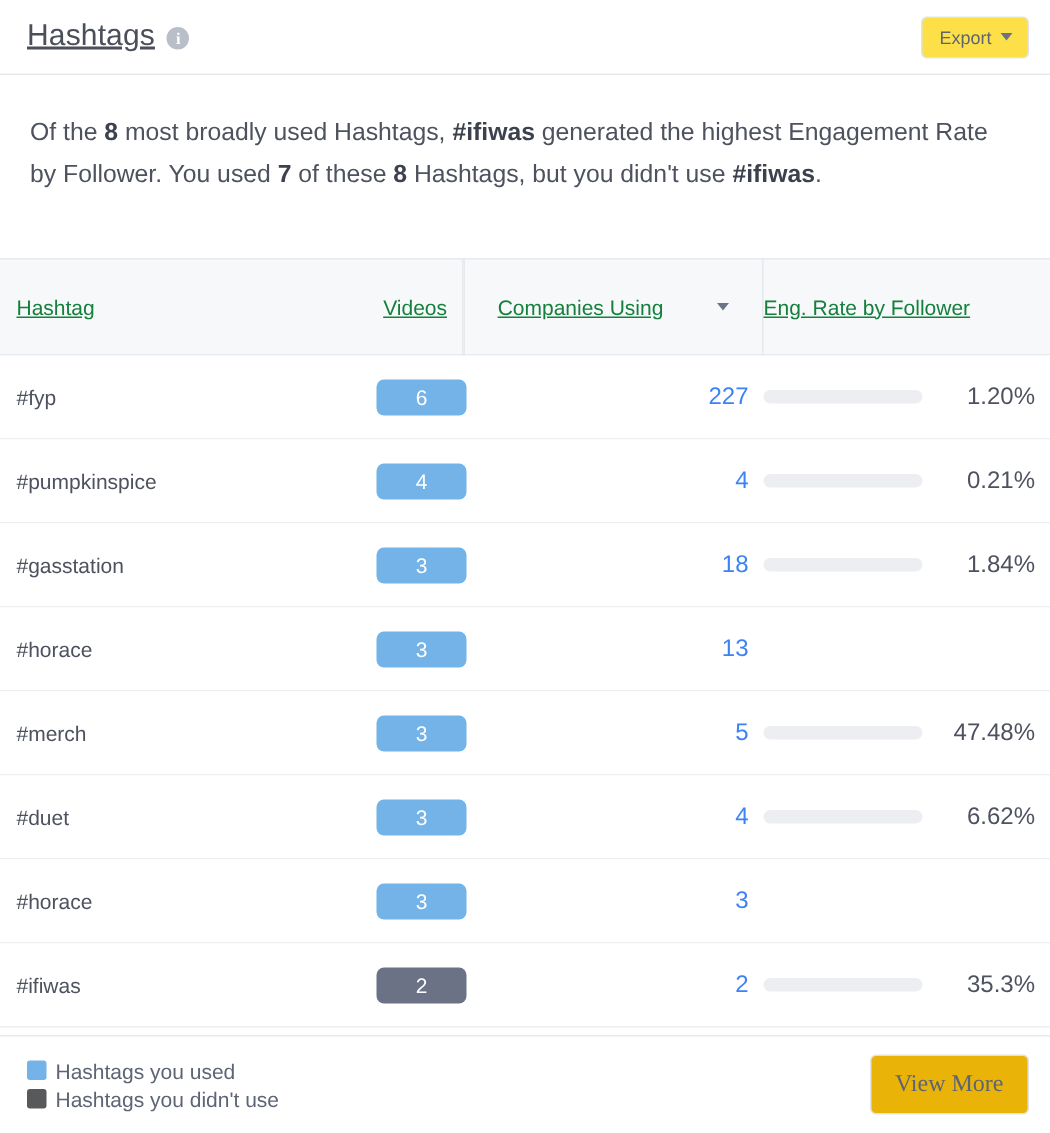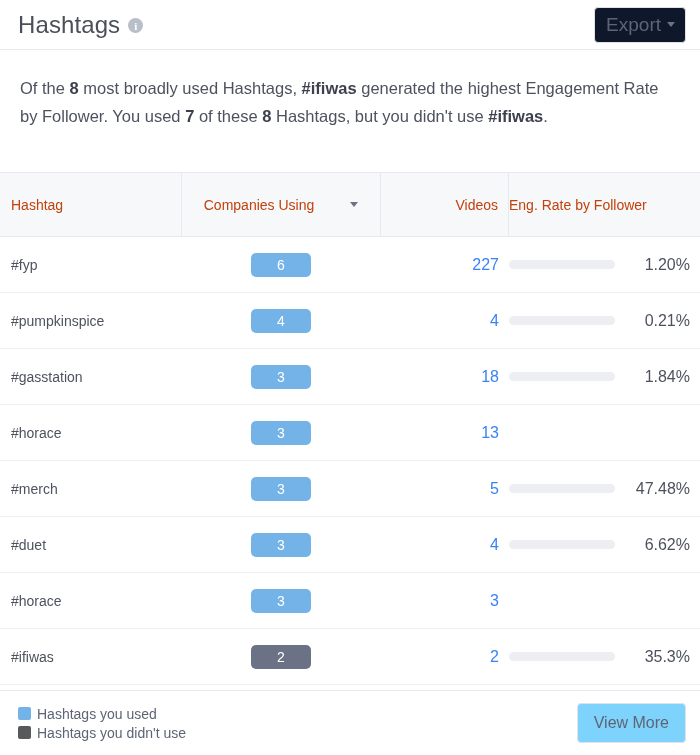--- a/index.html
+++ b/index.html
@@ -20,45 +20,46 @@
   
   .card-header {
     height: 50px;
     flex: 0 0 50px;
     border-bottom: 1px solid #e6e9ed;
     display: flex; align-items: center;
     padding: 0 14px 0 18px;
     background: #fff;
   }
   .header-title {
-    font-size: 24px;
+    font-size: 20px;
     color: #4a4f5a;
     font-weight: 400;
     letter-spacing: .1px;
+    text-decoration: underline;
   }
   .info-icon {
     width: 15px; height: 15px;
     border-radius: 50%;
     background: #b9bfc8;
     color: #ffffff;
     font-size: 11px;
     font-weight: bold;
     font-family: "Liberation Serif", serif;
     display: inline-flex; align-items: center; justify-content: center;
     margin-left: 8px;
     position: relative; top: 1px;
     cursor: pointer;
   }
   .header-spacer { flex: 1 1 auto; }
   .export-btn {
     border: 1px solid #dfe3e8;
     border-radius: 4px;
-    background: #0f172a;
+    background: #fde047;
     color: #5d6575;
-    font-size: 19px;
+    font-size: 12px;
     padding: 6px 10px 6px 11px;
     display: flex; align-items: center; gap: 6px;
     cursor: pointer;
     font-family: "Liberation Sans", sans-serif;
   }
   .caret-down {
     width: 0; height: 0;
     border-left: 4px solid transparent;
     border-right: 4px solid transparent;
     border-top: 5px solid #6b7484;
@@ -84,25 +85,26 @@
   .thead {
     height: 65px;
     background: #f7f8fa;
     border-top: 1px solid #e6e9ed;
     border-bottom: 1px solid #e6e9ed;
     display: flex;
     align-items: center;
   }
   .th {
     font-size: 14px;
-    color: #c2410c;
+    color: #15803d;
     height: 65px;
     display: flex; align-items: center;
     cursor: pointer;
     user-select: none;
+    text-decoration: underline;
   }
   .col-hashtag { width: 181px; padding-left: 11px; }
   .col-companies {
     width: 200px;
     border-left: 1px solid #e6e9ed;
     border-right: 1px solid #e6e9ed;
     justify-content: center;
     gap: 36px;
   }
   .col-videos {
@@ -186,26 +188,26 @@
   .legend { display: flex; flex-direction: column; gap: 3px; }
   .legend-row {
     display: flex; align-items: center; gap: 6px;
     font-size: 14px; color: #5d6575;
   }
   .swatch { width: 13px; height: 13px; border-radius: 2px; flex: 0 0 13px; }
   .footer-spacer { flex: 1 1 auto; }
   .viewmore-btn {
     border: 1px solid #dfe3e8;
     border-radius: 4px;
-    background: #7dd3fc;
+    background: #eab308;
     color: #5d6575;
     font-size: 16px;
     padding: 10px 16px;
     cursor: pointer;
-    font-family: Liberation Sans, sans-serif;
+    font-family: Liberation Serif, serif;
   }
 </style>
 </head>
 <body>
 
 <div class="card">
 
   <div class="card-header">
     <span class="header-title">Hashtags</span>
     <span class="info-icon">i</span>
@@ -218,26 +220,26 @@
 
   <div class="summary">
     <span>Of the </span><b>8</b><span> most broadly used Hashtags, </span><b>#ifiwas</b><span> generated the highest Engagement Rate by Follower. You used </span><b>7</b><span> of these </span><b>8</b><span> Hashtags, but you didn't use </span><b>#ifiwas</b><span>.</span>
   </div>
 
   <div class="table-wrap">
     <div class="thead">
       <div class="th col-hashtag">
         <span>Hashtag</span>
       </div>
+      <div class="th col-videos">
+        <span>Videos</span>
+      </div>
       <div class="th col-companies">
         <span>Companies Using</span>
         <span class="caret-down"></span>
-      </div>
-      <div class="th col-videos">
-        <span>Videos</span>
       </div>
       <div class="th col-eng">
         <span>Eng. Rate by Follower</span>
       </div>
     </div>
     <div id="tbody">
         <div class="trow">
           <div class="cell-hashtag">#fyp</div>
           <div class="cell-companies">
             <span class="badge" style="background:#74b3e8">6</span>

